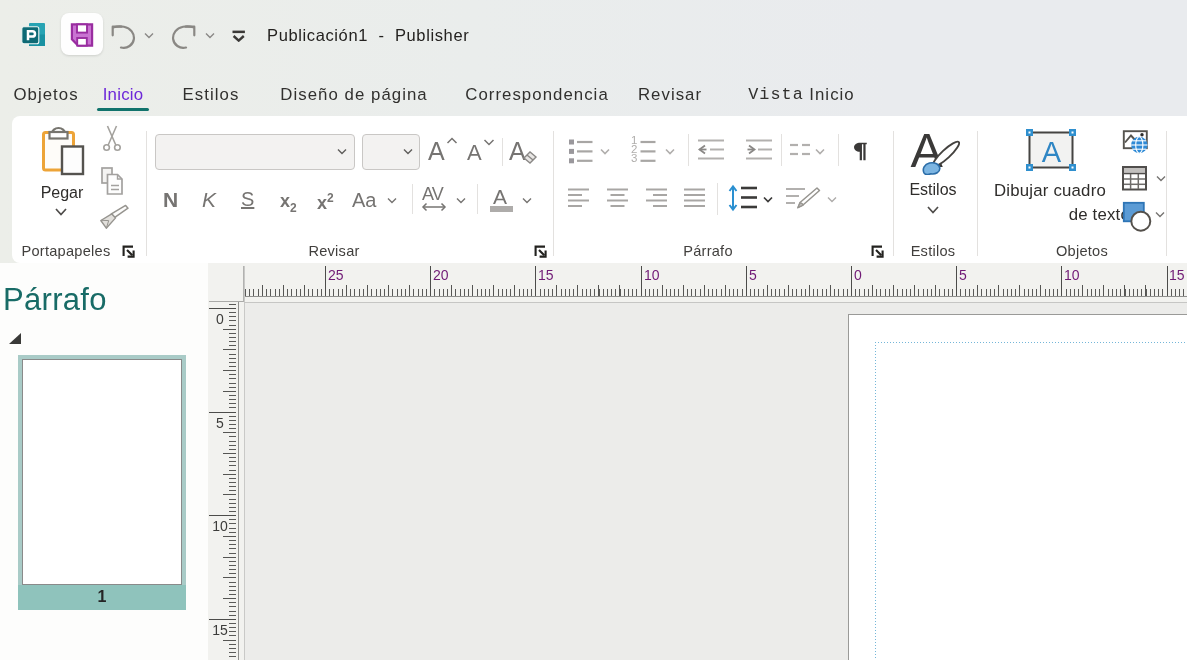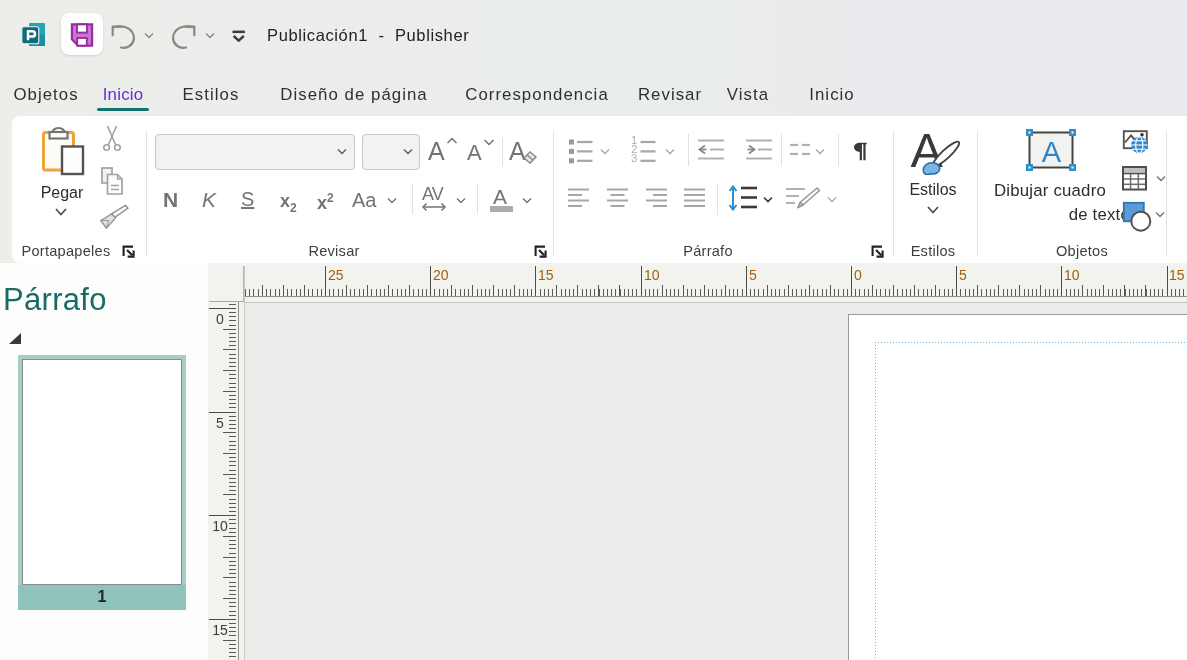--- a/index.html
+++ b/index.html
@@ -57,21 +57,21 @@
             background-repeat:no-repeat; }
   #vruler { left:209px; top:302px; width:30px; height:358px; background:#f2f2ef;
             border-right:1px solid #8f8f8d;
             background-image:
               repeating-linear-gradient(to bottom, #4c4c4a 0 1px, transparent 1px 103.6px),
               repeating-linear-gradient(to bottom, #555553 0 1px, transparent 1px 20.72px),
               repeating-linear-gradient(to bottom, #5a5a58 0 1px, transparent 1px 4.144px);
             background-size:27px 800px, 13px 800px, 7px 800px;
             background-position:right 2px top -97.6px, right 2px top -14.72px, right 2px top -2.29px;
             background-repeat:no-repeat; }
-  .rnum { position:absolute; font-size:14px; color:#a16207; }
+  .rnum { position:absolute; font-size:14px; color:#701a75; }
   .vnum { position:absolute; font-size:14px; color:#3c3c3a; width:22px; text-align:center; left:209px; }
   #canvas { left:245px; top:303px; width:942px; height:357px; background:#ececea; }
   #hline2 { left:244px; top:302px; width:943px; height:1px; background:#c6c6c4; }
   #page { position:absolute; left:603px; top:11px; width:400px; height:400px;
           background:#ffffff; border:1px solid #9a9a98; }
   #mgv { position:absolute; left:630px; top:39px; width:1px; height:318px;
          background-image:repeating-linear-gradient(to bottom, #74b6d8 0 1.4px, transparent 1.4px 3px); }
   #mgh { position:absolute; left:630px; top:39px; width:312px; height:1px;
          background-image:repeating-linear-gradient(to right, #74b6d8 0 1.4px, transparent 1.4px 3px); }
 </style>
@@ -115,21 +115,21 @@
     <path d="M1.6 6 L6.7 10.6 L11.8 6" fill="none" stroke="#3b3937" stroke-width="2.4"></path>
   </svg>
 </div>
 
 <div class="tab" style="left:46px;">Objetos</div>
 <div class="tab sel" style="left:123px;">Inicio</div>
 <div class="tab" style="left:211px;">Estilos</div>
 <div class="tab" style="left:354px;">Diseño de página</div>
 <div class="tab" style="left:537px;">Correspondencia</div>
 <div class="tab" style="left:670px;">Revisar</div>
-<div class="tab" style="left:748px;">Vista</div>
+<div class="tab" style="left:776px;font-family:Liberation Mono, monospace;">Vista</div>
 <div class="tab" style="left:832px;">Inicio</div>
 <div id="inicio-underline" class="abs"></div>
 
 <div id="ribbon" class="abs"></div>
 <div id="ribbon-content">
 
   <svg class="abs" style="left:41px; top:126px;" width="44" height="50" viewBox="0 0 44 50">
     <rect x="2.5" y="6.5" width="30" height="37.5" rx="2" fill="#fefcf9" stroke="#eda438" stroke-width="3"></rect>
     <path d="M11 7.5 a6.5 5.5 0 0 1 13 0" fill="#fff" stroke="#77756f" stroke-width="2.2"></path>
     <rect x="8.5" y="6" width="18" height="6.5" fill="#fff" stroke="#77756f" stroke-width="2.2"></rect>

